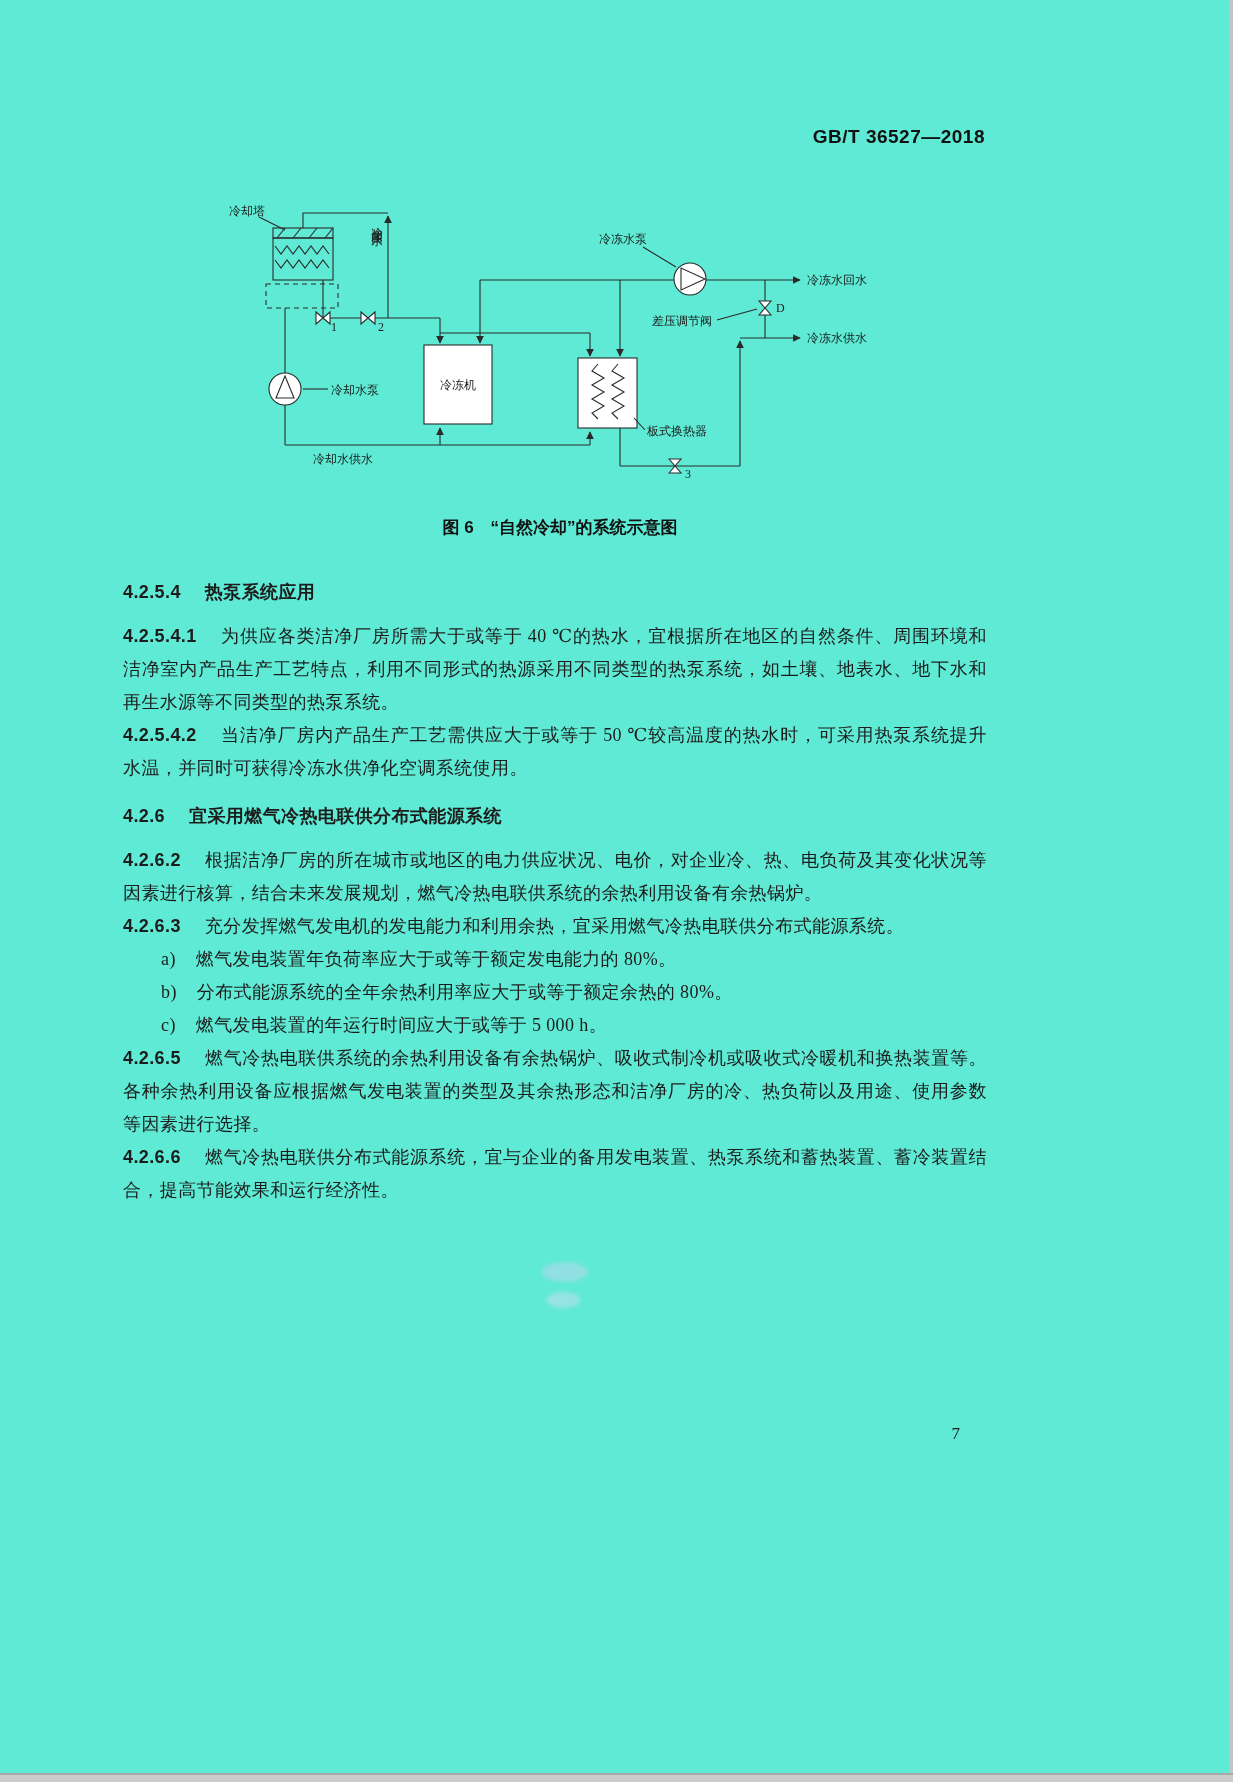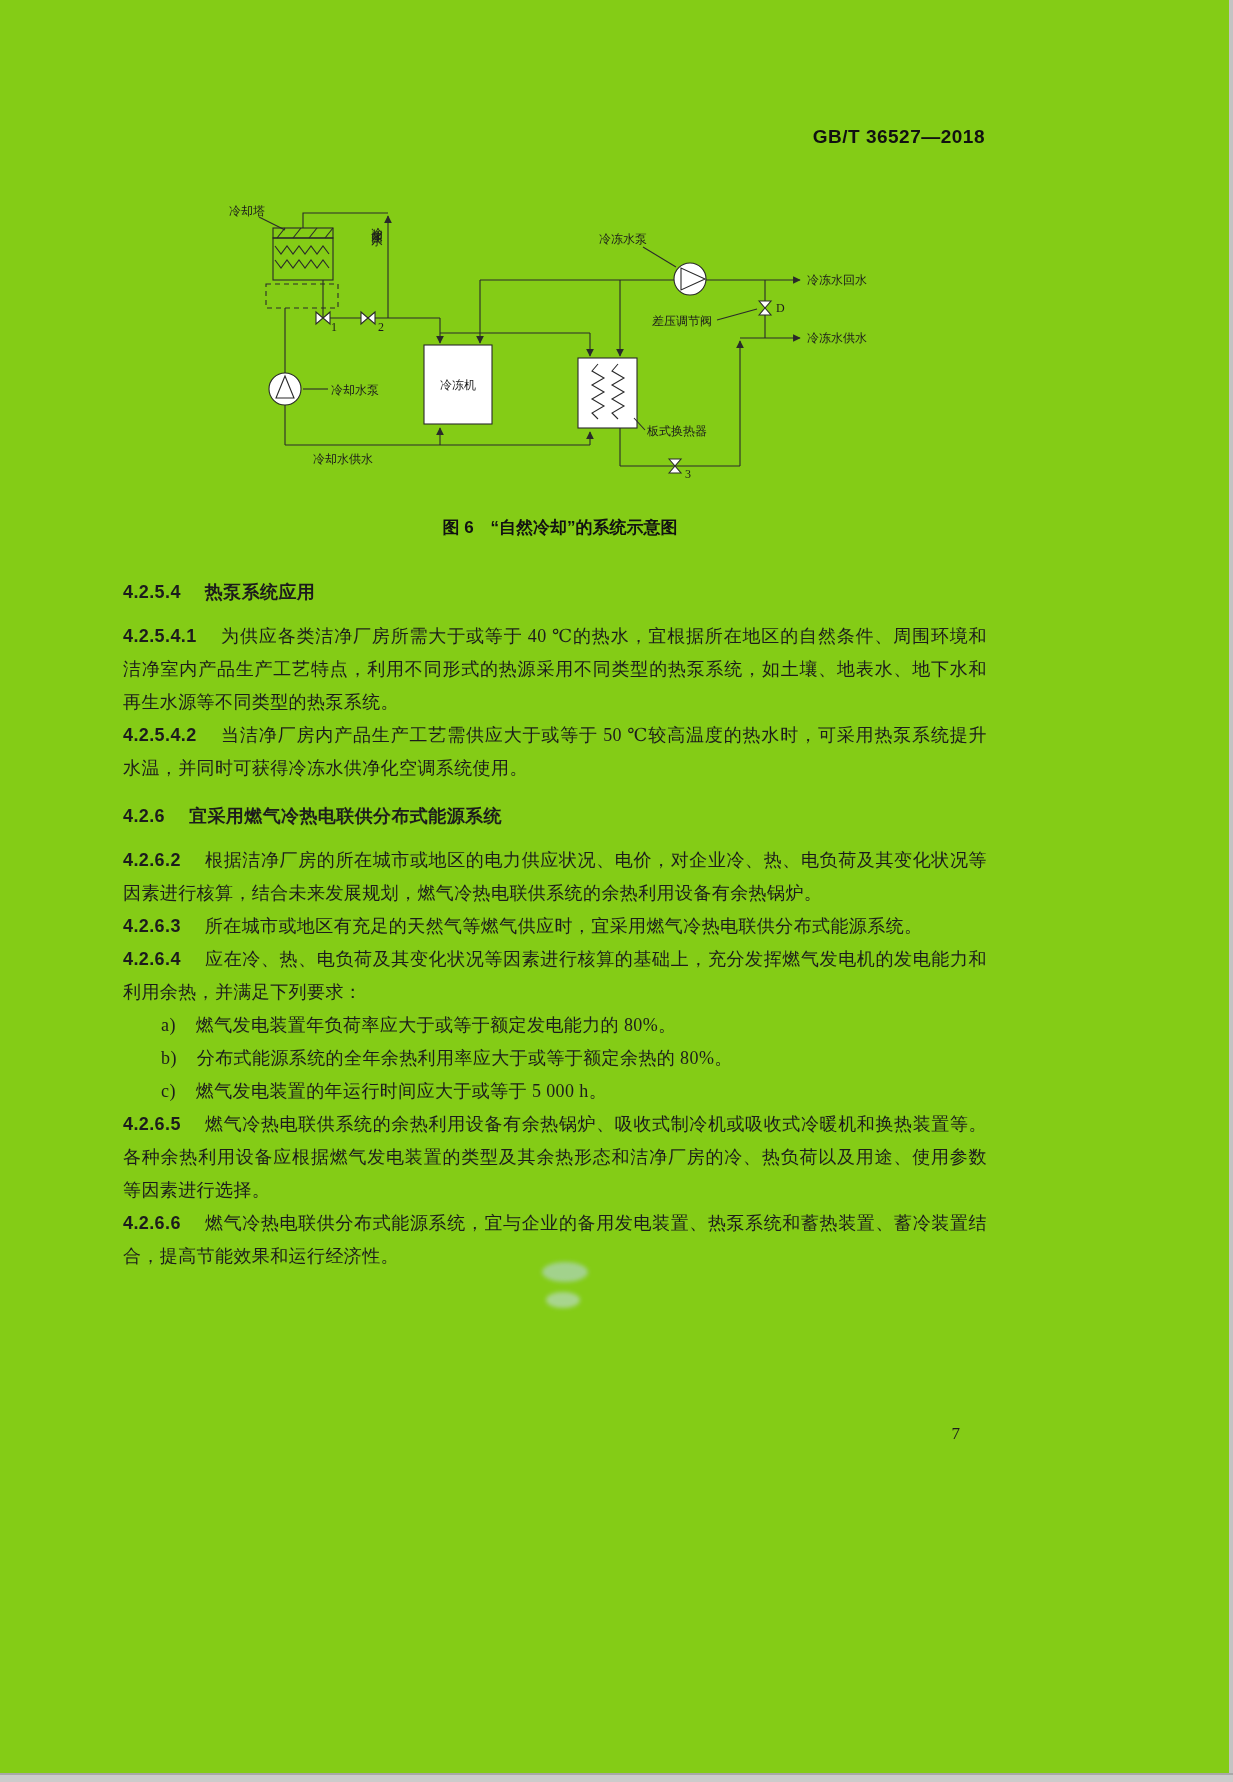--- a/index.html
+++ b/index.html
@@ -1,18 +1,18 @@
 <!DOCTYPE html>
 <html><head>
 <meta charset="utf-8">
 <style>
   * { margin:0; padding:0; box-sizing:border-box; }
   html,body { width:1233px; height:1782px; }
   body { background:#ededed; font-family:"Liberation Serif","DejaVu Serif",serif; color:#1c1c1c; }
-  .page { position:absolute; top:0; left:0; width:1233px; height:1782px; background:#84cc16; overflow:hidden; }
+  .page { position:absolute; top:0; left:0; width:1233px; height:1782px; background:#5eead4; overflow:hidden; }
 
   .std-header { position:absolute; top:126px; left:0; width:985px; text-align:right;
                 font-family:"Liberation Sans","DejaVu Sans",sans-serif; font-weight:bold;
                 font-size:19px; letter-spacing:0.5px; color:#111; }
 
   .diagram { position:absolute; top:188px; left:215px; width:700px; height:310px; }
   .diagram svg { width:100%; height:100%; }
   .diagram text { font-size:12px; fill:#1b1b1b; font-family:"Liberation Serif","DejaVu Serif",serif; }
   .vlabel { position:absolute; left:154px; top:30px; writing-mode:vertical-rl; text-orientation:upright;
             font-size:11.5px; letter-spacing:2px; color:#1b1b1b; }
@@ -164,24 +164,21 @@
     <p class="para">
       <span class="num">4.2.5.4.2</span><span>当洁净厂房内产品生产工艺需供应大于或等于 50 ℃较高温度的热水时，可采用热泵系统提升水温，并同时可获得冷冻水供净化空调系统使用。</span>
     </p>
     <p class="heading">
       <span class="num">4.2.6</span><span>宜采用燃气冷热电联供分布式能源系统</span>
     </p>
     <p class="para">
       <span class="num">4.2.6.2</span><span>根据洁净厂房的所在城市或地区的电力供应状况、电价，对企业冷、热、电负荷及其变化状况等因素进行核算，结合未来发展规划，燃气冷热电联供系统的余热利用设备有余热锅炉。</span>
     </p>
     <p class="para">
-      <span class="num">4.2.6.3</span><span>所在城市或地区有充足的天然气等燃气供应时，宜采用燃气冷热电联供分布式能源系统。</span>
-    </p>
-    <p class="para">
-      <span class="num">4.2.6.4</span><span>应在冷、热、电负荷及其变化状况等因素进行核算的基础上，充分发挥燃气发电机的发电能力和利用余热，并满足下列要求：</span>
+      <span class="num">4.2.6.3</span><span>充分发挥燃气发电机的发电能力和利用余热，宜采用燃气冷热电联供分布式能源系统。</span>
     </p>
     <p class="para list">
       <span class="num">a)</span><span>燃气发电装置年负荷率应大于或等于额定发电能力的 80%。</span>
     </p>
     <p class="para list">
       <span class="num">b)</span><span>分布式能源系统的全年余热利用率应大于或等于额定余热的 80%。</span>
     </p>
     <p class="para list">
       <span class="num">c)</span><span>燃气发电装置的年运行时间应大于或等于 5 000 h。</span>
     </p>

